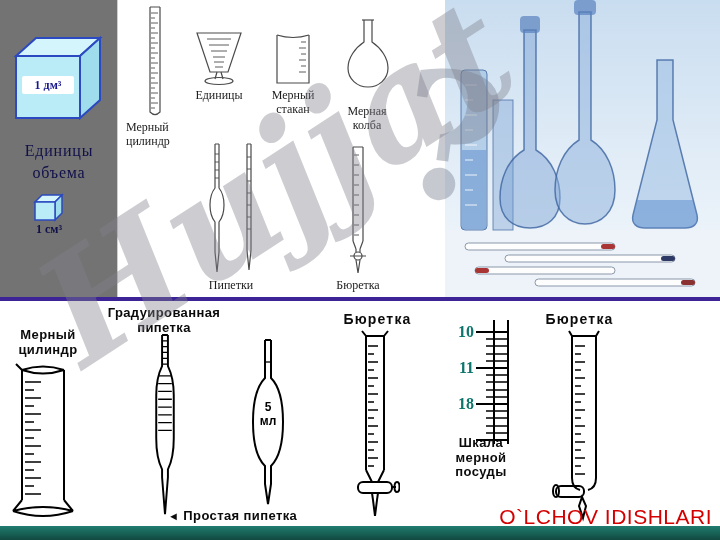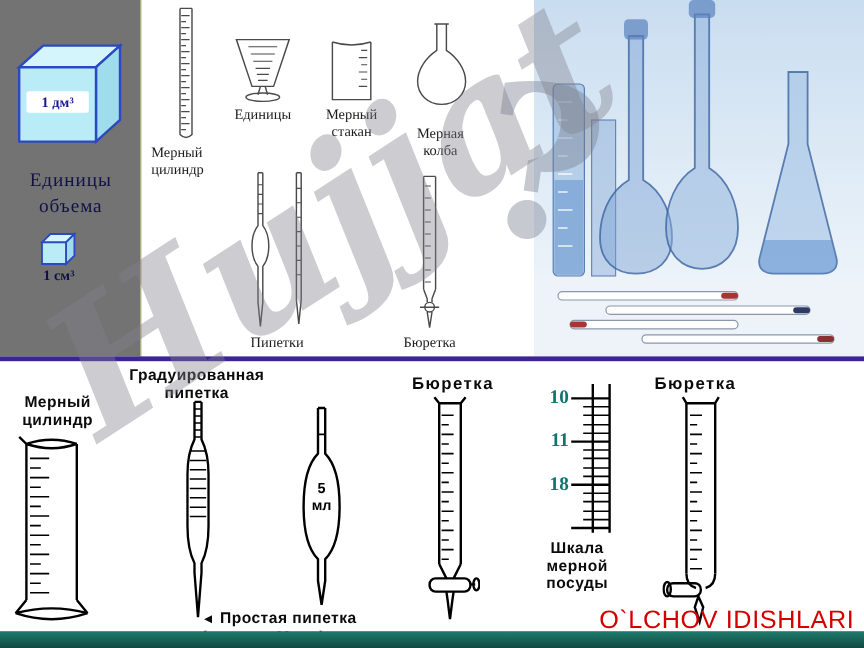--- a/index.html
+++ b/index.html
@@ -206,21 +206,21 @@
   </svg>
 
   <svg class="abs" style="left:448px;top:318px;" width="64" height="128" viewBox="0 0 64 128">
     <path class="bln" d="M46 2 V126 M60 2 V126"></path>
     <path class="bln" d="M28 14 H60 M28 50 H60 M28 86 H60 M28 122 H60"></path>
     <path class="btk" d="M38 21H60M38 28H60M38 36H60M38 43H60M38 57H60M38 64H60M38 72H60M38 79H60M38 93H60M38 100H60M38 108H60M38 115H60"></path>
   </svg>
   <div class="abs scale-num" style="left:448px;top:323px;">10</div>
   <div class="abs scale-num" style="left:448px;top:359px;">11</div>
   <div class="abs scale-num" style="left:448px;top:395px;">18</div>
-  <div class="abs label botlabel" style="left:436px;top:450px;width:90px;">Шкала
+  <div class="abs label botlabel" style="left:436px;top:436px;width:90px;">Шкала
 мерной
 посуды</div>
 
   <div class="abs label botlabel burette-label" style="left:532px;top:312px;width:95px;">Бюретка</div>
   <svg class="abs" style="left:552px;top:330px;" width="60" height="192" viewBox="0 0 60 192">
     <path class="bln" d="M20 6 H44 M20 6 L17 1 M44 6 L47 1 M20 6 V148 M44 6 V148"></path>
     <path class="btk" d="M23 16h10M23 24h6M23 32h10M23 40h6M23 48h10M23 56h6M23 64h10M23 72h6M23 80h10M23 88h6M23 96h10M23 104h6M23 112h10M23 120h6M23 128h10M23 136h6M23 144h10"></path>
     <path class="bln" d="M20 148 Q20 158 28 160 M44 148 Q44 158 36 160"></path>
     <rect class="bln" x="4" y="156" width="28" height="11" rx="5"></rect>
     <ellipse class="bln" cx="4" cy="161" rx="3" ry="6"></ellipse>

